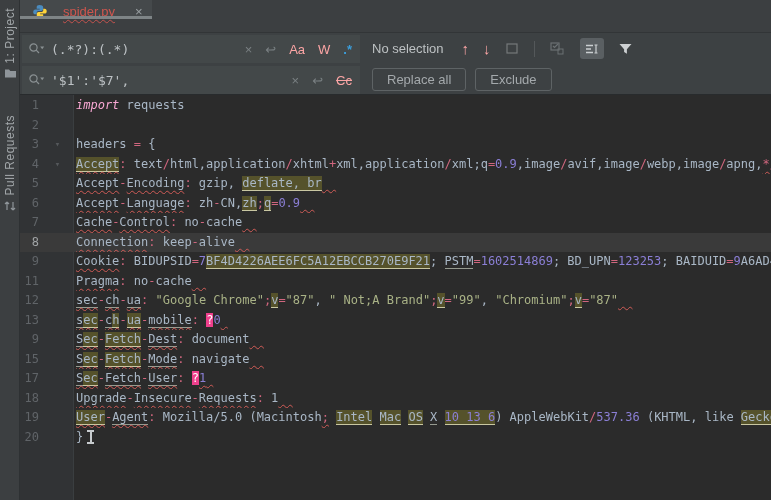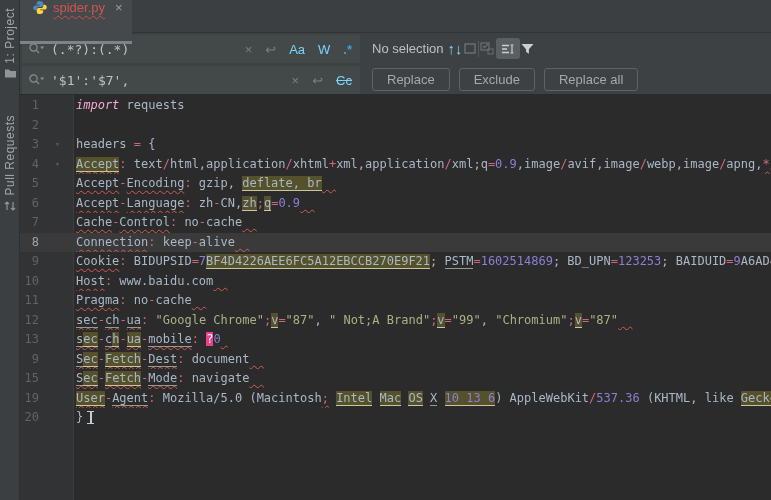--- a/index.html
+++ b/index.html
@@ -15,41 +15,41 @@
   .stripe-item .vtext { writing-mode:vertical-rl; transform:rotate(180deg);
     letter-spacing:.5px; white-space:nowrap; }
   .stripe-item.project { position:absolute; top:8px; left:0; width:20px; }
   .stripe-item.pulls   { position:absolute; top:115px; left:0; width:20px; }
 
   
   .main { position:absolute; left:20px; top:0; right:0; height:500px; }
 
   
   .tabbar { height:33px; background:#3C3F41; border-bottom:1px solid #323537; position:relative; }
-  .tab { position:relative; display:inline-flex; align-items:flex-start; gap:6px;
-    height:44px; padding:0 9px 0 12px; background:#45494B; }
+  .tab { position:relative; display:inline-flex; align-items:flex-end; gap:16px;
+    height:19px; padding:0 9px 0 12px; background:#45494B; }
   .tab-underline { position:absolute; left:0; right:0; bottom:0; height:3px; background:#7E8486; }
   .tab-label { font-size:13px; color:#CE564E;
     text-decoration:underline wavy #C4524E 1px; text-underline-offset:3px; }
   .tab-close { color:#9AA0A3; font-size:13px; margin-left:4px; }
 
   
   .findpanel { height:62px; background:#3D4143; border-bottom:1px solid #282B2D;
     display:grid; grid-template-columns:342px 1fr; grid-template-rows:31px 31px; }
   .field { margin:2px 2px 1px 2px; background:#434849; display:flex; align-items:center;
     padding:0 8px 0 6px; gap:6px; }
   .field .qtext { flex:1; color:#BDC2C5; font-size:13px;
     font-family:"DejaVu Sans Mono", monospace; white-space:pre; overflow:hidden; }
   .ficons { display:flex; align-items:center; gap:13px; }
   .icn { color:#7A8083; font-size:13px; line-height:1; cursor:default; }
-  .icn.dim { color:#7dd3fc; }
+  .icn.dim { color:#fca5a5; }
   .icn.blue { color:#3B9EDB; font-weight:bold; }
   .icn.cc { text-decoration:line-through; }
 
-  .statusrow { display:flex; align-items:center; padding-left:10px; }
+  .statusrow { display:flex; align-items:center; gap:14px; padding-left:10px; }
   .status { color:#BDC1C3; font-size:13px; margin-right:4px; }
   .vdiv { width:1px; height:16px; background:#54585A; }
   .toggle-on { display:inline-flex; align-items:center; justify-content:center;
     width:24px; height:21px; background:#5A5F62; border-radius:3px; }
   .btnrow { display:flex; align-items:center; gap:9px; padding-left:10px; }
   .btn { border:1px solid #5E6365; border-radius:3px; background:transparent;
     color:#A4A9AC; font-size:13px; padding:3px 14px; font-family:inherit; }
 
   
   .editor { position:absolute; top:95px; left:0; right:0; bottom:0; overflow:hidden;
@@ -165,23 +165,22 @@
         </svg>
         <span class="qtext">'$1':'$7',</span>
         <span class="ficons">
           <span class="icn">×</span>
           <span class="icn">↩</span>
           <span class="icn dim cc">Cc</span>
         </span>
       </div>
 
       <div class="btnrow">
-        <button class="btn">Replace</button>
+        <button class="btn">Replace all</button>
         <button class="btn">Exclude</button>
-        <button class="btn">Replace all</button>
       </div>
     </div>
 
     <div class="editor">
       <div class="gutter-bg"></div>
     <div class="ed-row">
           <span class="ln">1</span>
           <span class="fold"></span>
           <span class="code"><span class="kw">import</span><span class="f"> requests</span></span>
         </div>
@@ -219,25 +218,20 @@
           <span class="ln">8</span>
           <span class="fold"></span>
           <span class="code"><span class="f wv">Connection</span><span class="pk">:</span><span class="f"> keep</span><span class="pk">-</span><span class="f">alive</span><span class="tl">&nbsp;&nbsp;</span></span>
         </div>
         <div class="ed-row">
           <span class="ln">9</span>
           <span class="fold"></span>
           <span class="code"><span class="f wv">Cookie</span><span class="pk">:</span><span class="f"> BIDUPSID</span><span class="pk">=</span><span class="nm">7</span><span class="f ol un">BF4D4226AEE6FC5A12EBCCB270E9F21</span><span class="f">; </span><span class="f un">PSTM</span><span class="pk">=</span><span class="nm">1602514869</span><span class="f">; </span><span class="f">BD_UPN</span><span class="pk">=</span><span class="nm">123253</span><span class="f">; </span><span class="f">BAIDUID</span><span class="pk">=</span><span class="nm">9</span><span class="f">A6AD4E1</span></span>
         </div>
         <div class="ed-row">
-          <span class="ln">10</span>
-          <span class="fold"></span>
-          <span class="code"><span class="f wv">Host</span><span class="pk">:</span><span class="f"> www.baidu.com</span><span class="tl">&nbsp;&nbsp;</span></span>
-        </div>
-        <div class="ed-row">
           <span class="ln">11</span>
           <span class="fold"></span>
           <span class="code"><span class="f wv">Pragma</span><span class="pk">:</span><span class="f"> no</span><span class="pk">-</span><span class="f">cache</span><span class="tl">&nbsp;&nbsp;</span></span>
         </div>
         <div class="ed-row">
           <span class="ln">12</span>
           <span class="fold"></span>
           <span class="code"><span class="f un wv">sec</span><span class="pk">-</span><span class="f un wv">ch</span><span class="pk">-</span><span class="f un wv">ua</span><span class="pk">:</span><span class="f"> </span><span class="st">"Google Chrome"</span><span class="pk">;</span><span class="f ol un">v</span><span class="pk">=</span><span class="st">"87"</span><span class="f">, </span><span class="st">" Not;A Brand"</span><span class="pk">;</span><span class="f ol un">v</span><span class="pk">=</span><span class="st">"99"</span><span class="f">, </span><span class="st">"Chromium"</span><span class="pk">;</span><span class="f ol un">v</span><span class="pk">=</span><span class="st">"87"</span><span class="tl">&nbsp;&nbsp;</span></span>
         </div>
         <div class="ed-row">
@@ -247,20 +241,30 @@
         </div>
         <div class="ed-row">
           <span class="ln">9</span>
           <span class="fold"></span>
           <span class="code"><span class="f un wv">S</span><span class="f un wv ol">ec</span><span class="pk">-</span><span class="f un wv ol">Fetch</span><span class="pk">-</span><span class="f un wv">Dest</span><span class="pk">:</span><span class="f"> document</span><span class="tl">&nbsp;&nbsp;</span></span>
         </div>
         <div class="ed-row">
           <span class="ln">15</span>
           <span class="fold"></span>
           <span class="code"><span class="f un wv">S</span><span class="f un wv ol">ec</span><span class="pk">-</span><span class="f un wv ol">Fetch</span><span class="pk">-</span><span class="f un wv">Mode</span><span class="pk">:</span><span class="f"> navigate</span><span class="tl">&nbsp;&nbsp;</span></span>
+        </div>
+        <div class="ed-row">
+          <span class="ln">17</span>
+          <span class="fold"></span>
+          <span class="code"><span class="f un wv">S</span><span class="f un wv ol">ec</span><span class="pk">-</span><span class="f un wv">Fetch</span><span class="pk">-</span><span class="f un wv">User</span><span class="pk">:</span><span class="f"> </span><span class="pkm">?</span><span class="nm wv">1</span><span class="tl">&nbsp;</span></span>
+        </div>
+        <div class="ed-row">
+          <span class="ln">18</span>
+          <span class="fold"></span>
+          <span class="code"><span class="f wv">Upgrade</span><span class="pk">-</span><span class="f wv">Insecure</span><span class="pk">-</span><span class="f wv">Requests</span><span class="pk">:</span><span class="f"> 1</span><span class="tl">&nbsp;&nbsp;</span></span>
         </div>
         <div class="ed-row">
           <span class="ln">19</span>
           <span class="fold"></span>
           <span class="code"><span class="f un wv ol">User</span><span class="pk">-</span><span class="f un wv">Agent</span><span class="pk">:</span><span class="f"> Mozilla/5.0 (Macintosh</span><span class="pk wv">;</span><span class="f"> </span><span class="f ol un">Intel</span><span class="f"> </span><span class="f ol un">Mac</span><span class="f"> </span><span class="f ol un">OS</span><span class="f"> </span><span class="f un">X</span><span class="f"> </span><span class="nm ol un">10 13 6</span><span class="f">)</span><span class="f"> AppleWebKit</span><span class="pk">/</span><span class="nm">537.36</span><span class="f"> (KHTML, like </span><span class="f ol un">Gecko</span></span>
         </div>
         <div class="ed-row">
           <span class="ln">20</span>
           <span class="fold"></span>
           <span class="code"><span class="f">}</span><span class="ibeam"></span></span>

